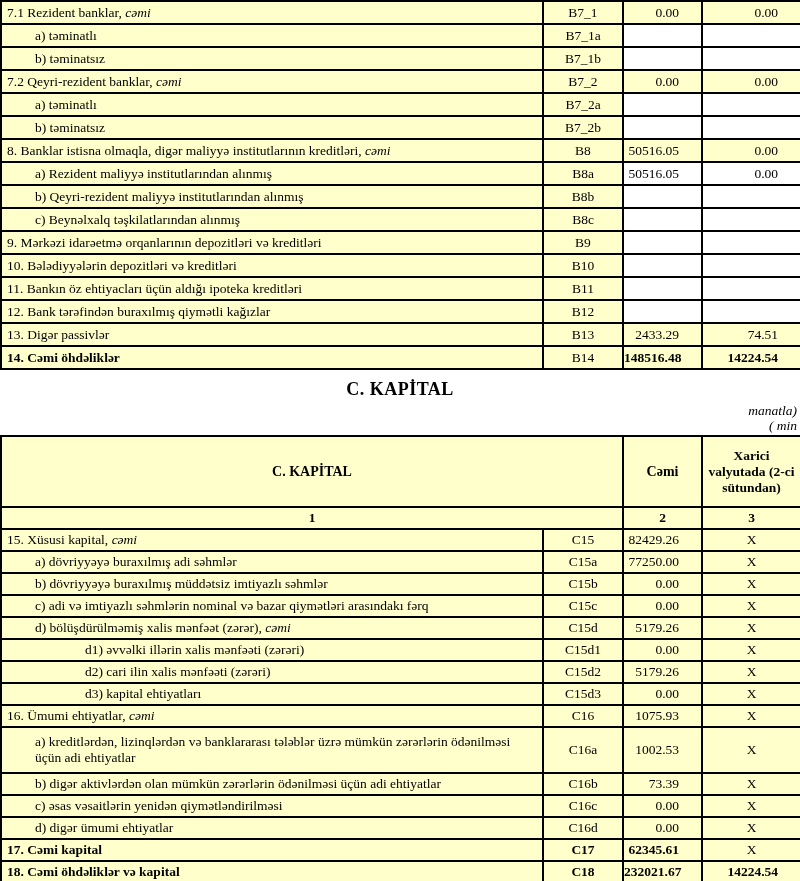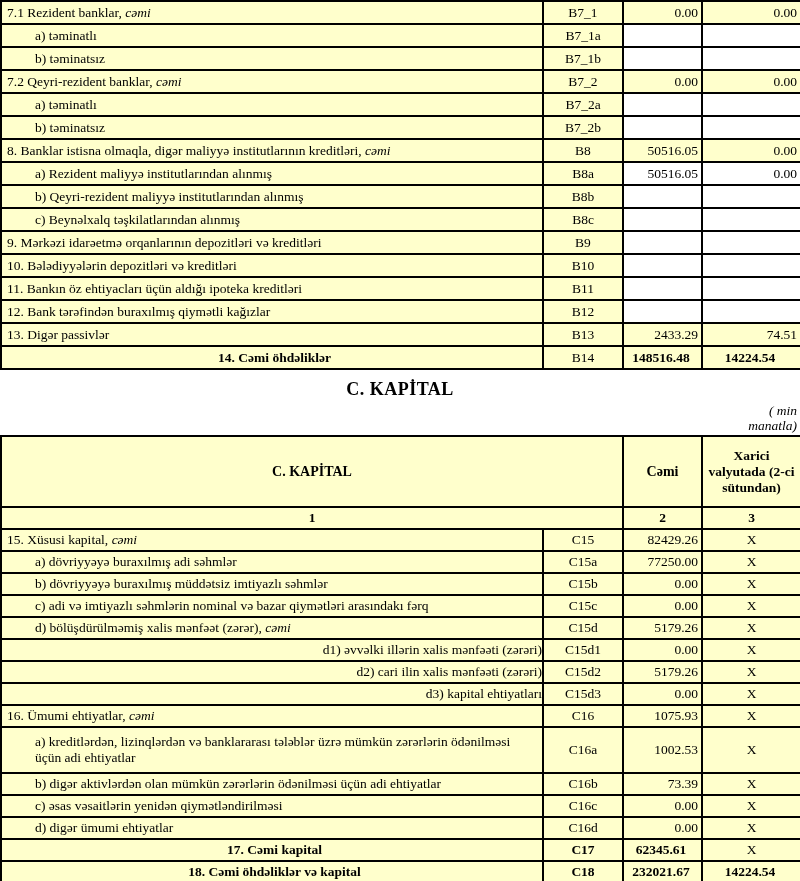--- a/index.html
+++ b/index.html
@@ -13,27 +13,27 @@
     border:2px solid #000;background:#FFFFCC;font-size:13.5px;
     vertical-align:middle;padding:0;overflow:hidden;
   }
   #b-table tr{height:23px;font-family:Liberation Serif, serif;}
   #c-table tr.drow{height:22px;}
   #c-table tr.tall{height:46px;}
   #c-table tr.hrow{height:71px;}
   #c-table tr.nrow{height:22px;}
   .desc{text-align:left;padding-left:5px;white-space:nowrap;}
   .ind1{padding-left:33px;}
-  .ind2{padding-left:83px;text-align:right;}
+  .ind2{padding-left:83px;}
   .wrap{white-space:normal;line-height:16px;padding-right:6px;}
   .code{text-align:center;}
-  .val{text-align:right;padding-right:3px;}
+  .val{text-align:right;padding-right:22px;}
   .valx{text-align:center;}
   .white{background:#ffffff;}
-  .bold{font-weight:bold;text-align:center;}
+  .bold{font-weight:bold;}
   .header-cell{text-align:center;font-weight:bold;font-size:14px;}
   .fx-head{line-height:16px;padding:0 3px;font-size:13.5px;margin-top:32px;}
   .num-cell{text-align:center;font-weight:bold;}
   .section-title{
     margin-top:9px;text-align:center;font-size:18px;font-weight:bold;
     letter-spacing:.5px;line-height:21px;
   }
   .unit-note{
     text-align:right;font-style:italic;font-size:13.5px;line-height:15px;
     padding-right:3px;margin:3px 0 2px 0;
@@ -145,22 +145,22 @@
         <td class="code">B14</td>
         <td class="val bold">148516.48</td>
         <td class="val bold">14224.54</td>
       </tr>
     </tbody>
 </table>
 
 <div class="section-title">C. KAPİTAL</div>
 
 <div class="unit-note">
+  <div>manatla)</div>
   <div>( min</div>
-  <div>manatla)</div>
 </div>
 
 <table id="c-table">
   <colgroup>
     <col style="width:542px">
       <col style="width:80px">
       <col style="width:79px">
       <col style="width:99px">
   </colgroup>
   <tbody>

